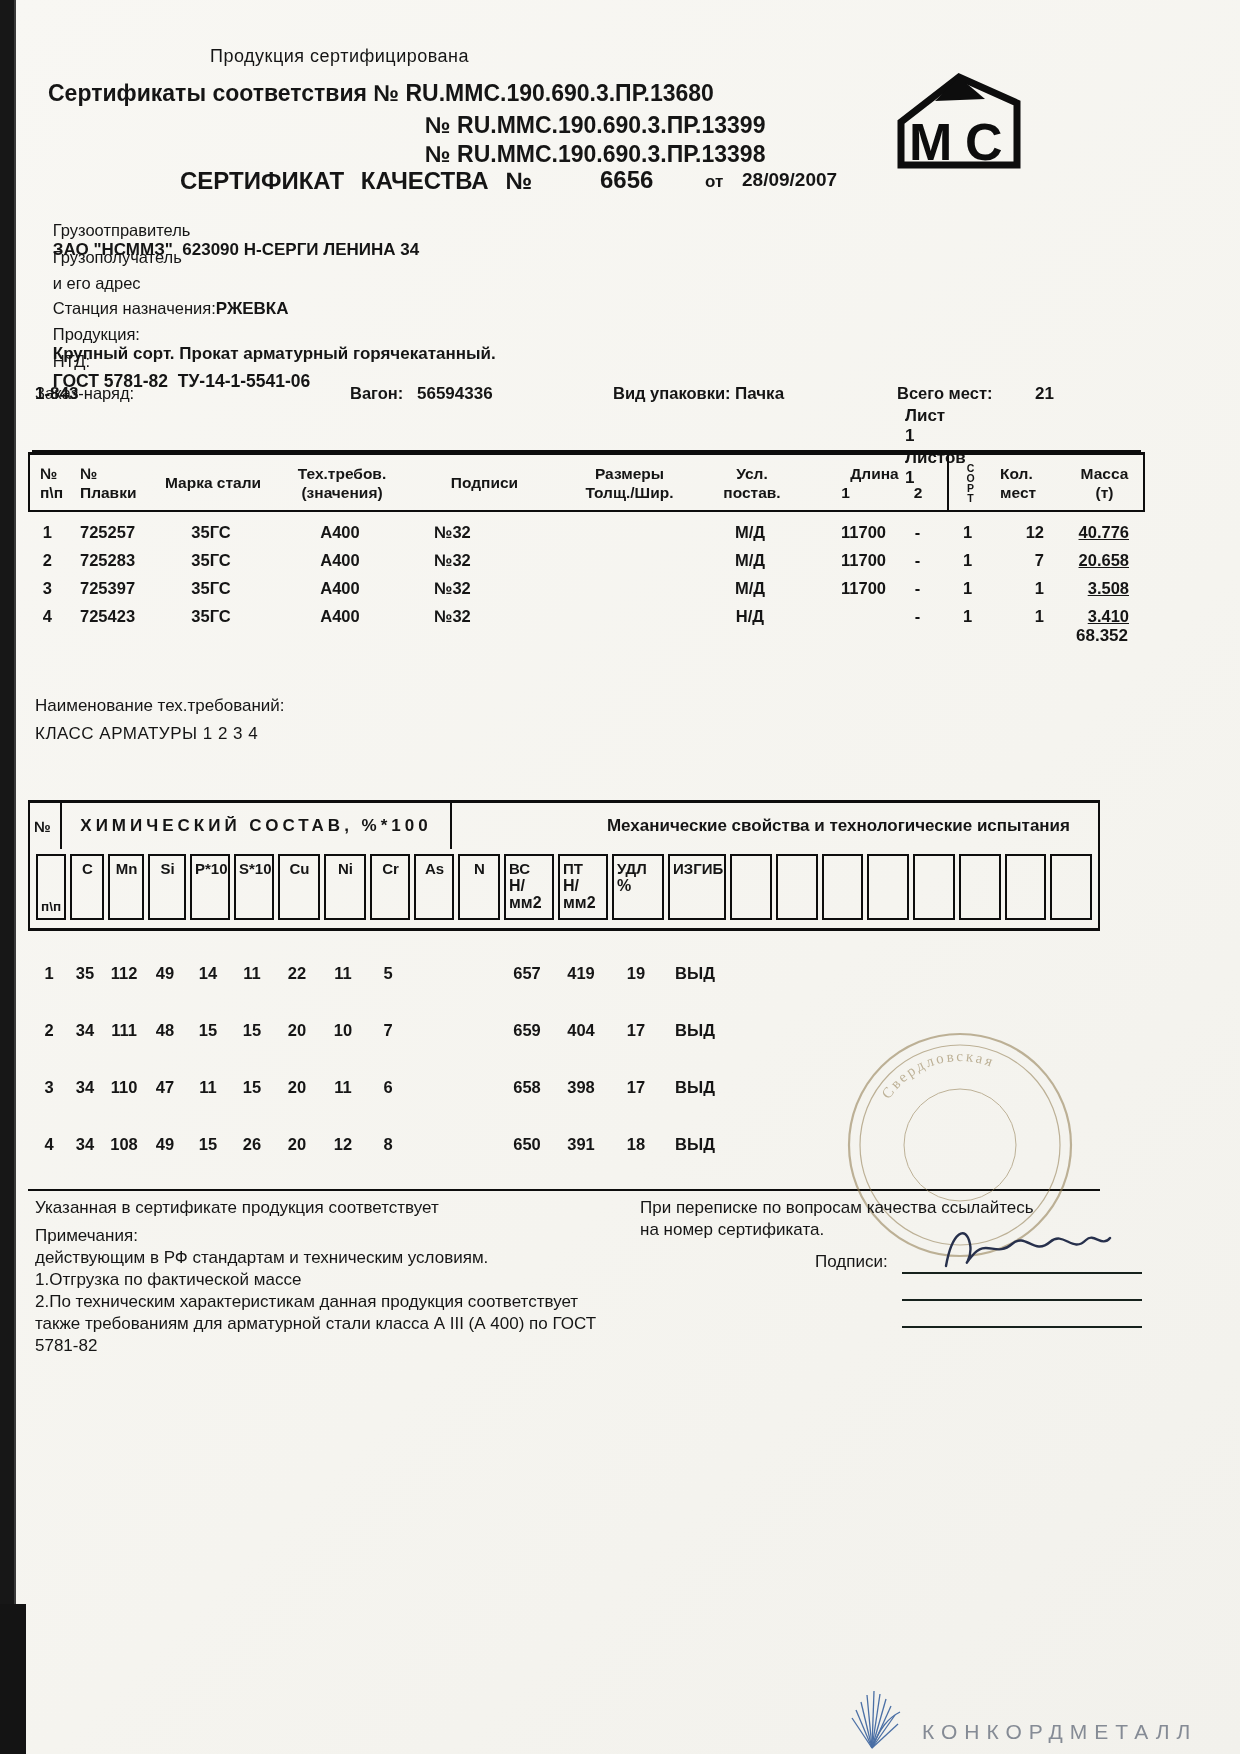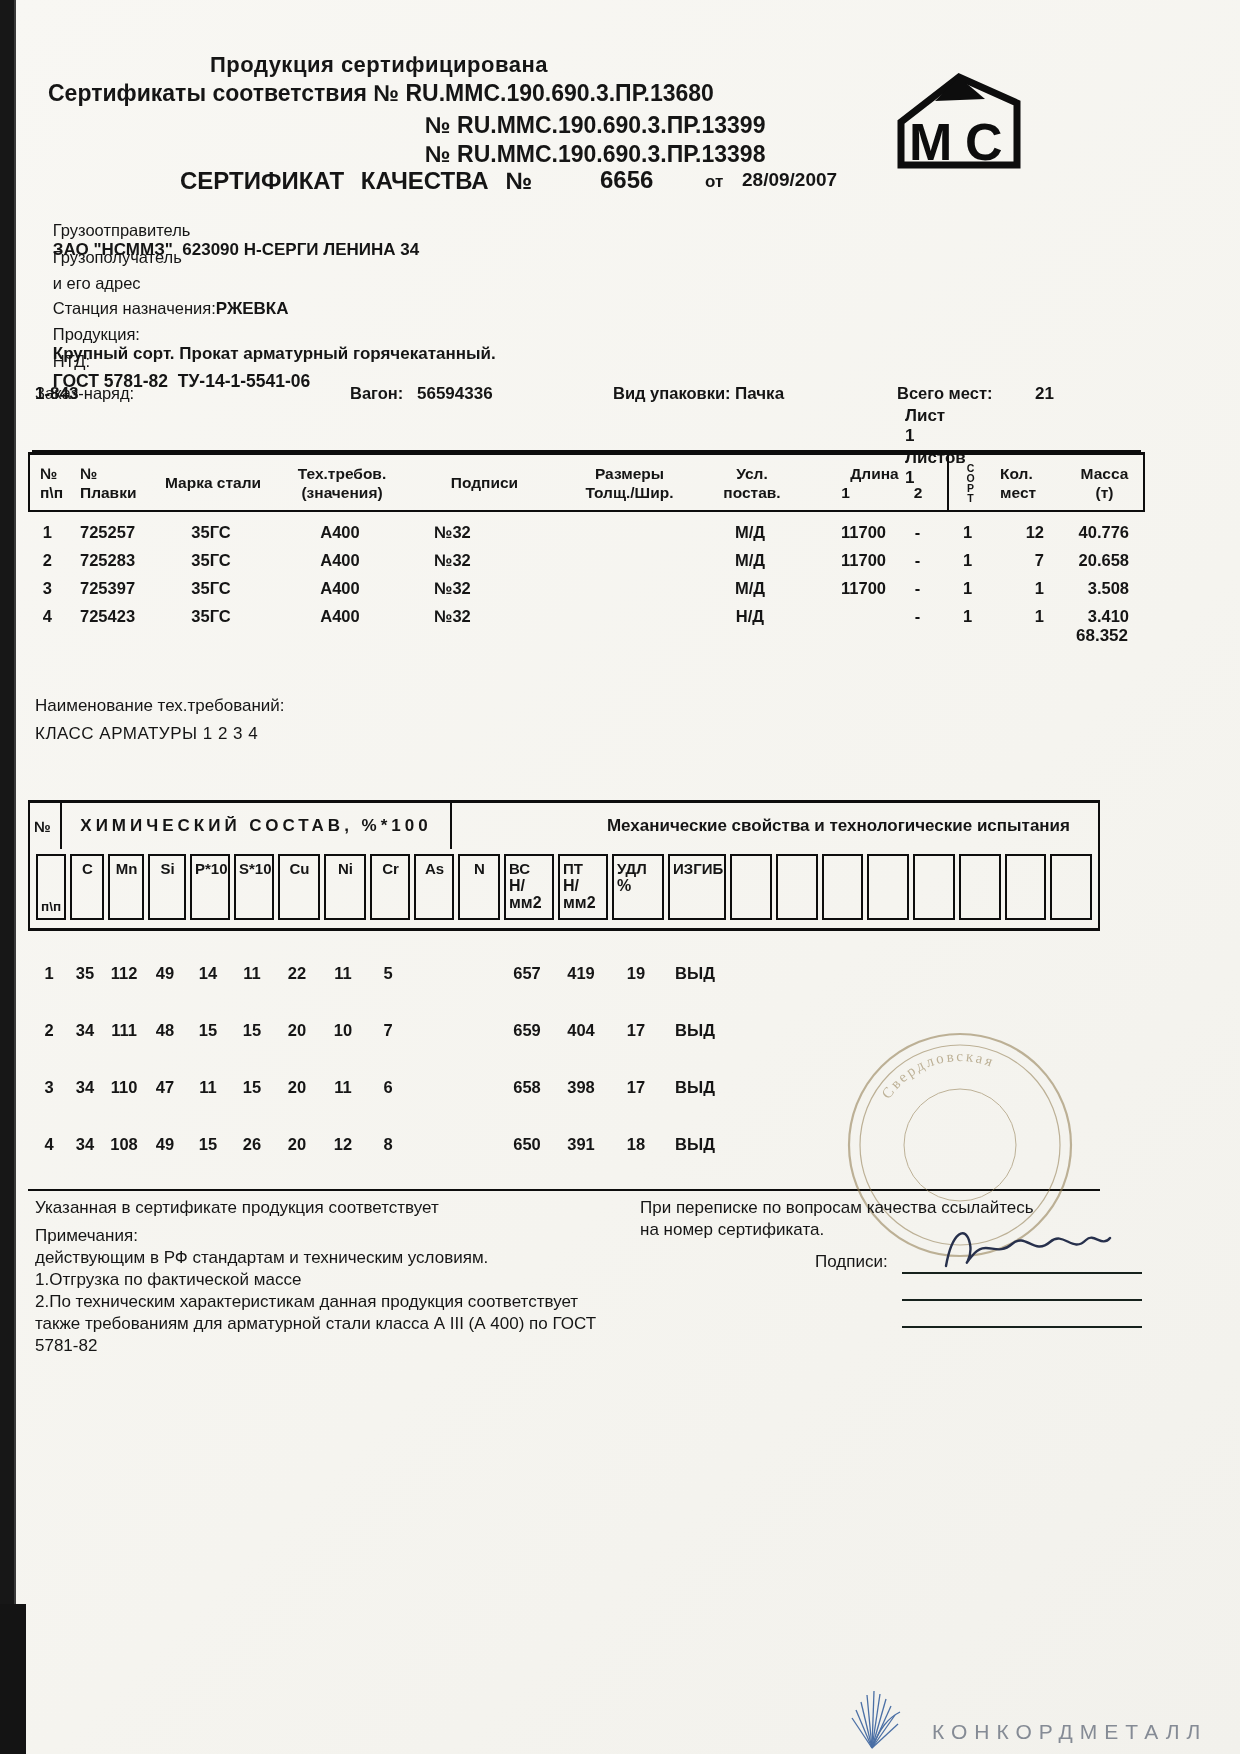--- a/index.html
+++ b/index.html
@@ -9,21 +9,21 @@
 
   
   .scan-edge-left { position:absolute; left:0; top:0; width:16px; height:1754px; background:#171717; border-right:2px solid #3a3a3a; }
   .scan-edge-corner { position:absolute; left:0; bottom:0; width:26px; height:150px; background:#141414; }
 
   .abs { position:absolute; }
   .lbl { font-weight:400; font-size:16.5px; }
   .val { font-weight:700; font-size:17px; }
 
   
-  .hdr-line1 { left:210px; top:52px; font-size:22px; font-weight:700; letter-spacing:.5px; }
+  .hdr-line1 { left:210px; top:46px; font-size:18px; font-weight:400; letter-spacing:.5px; }
   .cert-0 { left:48px; top:80px; font-size:23px; font-weight:700; }
   .cert-1 { left:425px; top:112px; font-size:23px; font-weight:700; }
   .cert-2 { left:425px; top:141px; font-size:23px; font-weight:700; }
   .title-row { left:180px; top:167px; font-size:24px; font-weight:700; word-spacing:10px; }
   .title-num { left:600px; top:166px; font-size:24px; font-weight:700; }
   .title-ot { left:705px; top:172px; font-size:17px; font-weight:700; }
   .title-date { left:742px; top:169px; font-size:19px; font-weight:700; }
 
   .info-line { left:35px; white-space:pre; }
   .order-row span { white-space:pre; }
@@ -48,21 +48,21 @@
   .mrow > :nth-child(1) { text-align:right; padding-right:26px; }
   .mrow > :nth-child(2) { text-align:left; padding-left:2px; }
   .mrow > :nth-child(3) { text-align:center; }
   .mrow > :nth-child(4) { text-align:center; }
   .mrow > :nth-child(5) { text-align:left; padding-left:24px; }
   .mrow > :nth-child(7) { text-align:center; }
   .mrow > :nth-child(8) { text-align:right; padding-right:4px; }
   .mrow > :nth-child(9) { text-align:center; }
   .mrow > :nth-child(10){ text-align:center; }
   .mrow > :nth-child(11){ text-align:right; padding-right:16px; }
-  .mrow > :nth-child(12){ text-align:right; padding-right:16px; }
+  .mrow > :nth-child(12){ text-align:right; padding-right:16px;text-decoration:underline; }
   .mrows { padding-top:6px; }
   .total-mass { left:1028px; top:626px; width:100px; text-align:right; font-size:17px; font-weight:700; }
   .techreq-label { left:35px; top:696px; font-size:17px; font-weight:400; }
   .techreq-value { left:35px; top:724px; font-size:17px; font-weight:400; letter-spacing:.5px; }
 
   
   .ctable { left:28px; top:800px; width:1072px; }
   .chead { border:2.5px solid #0d0d0d; border-top:3px solid #0d0d0d; border-bottom:3px solid #0d0d0d; }
   .ctitle { display:grid; grid-template-columns:32px 390px 1fr; height:46px; align-items:center; font-size:17px; font-weight:700; }
   .ctitle .c1 { padding-left:4px; font-size:15px; height:100%; display:flex; align-items:center; border-right:2px solid #0d0d0d; }
@@ -84,21 +84,21 @@
   .foot-left .gap { height:6px; }
   .foot-right { left:640px; top:1197px; width:430px; }
   .signs-label { left:815px; top:1252px; font-size:17px; }
   .sig-line { height:0; border-bottom:2px solid #16211c; width:240px; left:902px; }
 
   .stamp { left:840px; top:1025px; opacity:.55; }
   .signature { left:938px; top:1218px; }
 
   
   .mc-logo { left:893px; top:70px; }
-  .brand { left:850px; top:1688px; display:flex; align-items:flex-end; gap:30px; }
+  .brand { left:850px; top:1688px; display:flex; align-items:flex-end; gap:20px; }
   .brand-text { font-size:21px; letter-spacing:7px; color:#858b95; font-weight:500; padding-bottom:6px; }
 </style>
 </head>
 <body>
 
 <div class="page">
 
   <div class="scan-edge-left"></div>
   <div class="scan-edge-corner"></div>
 

